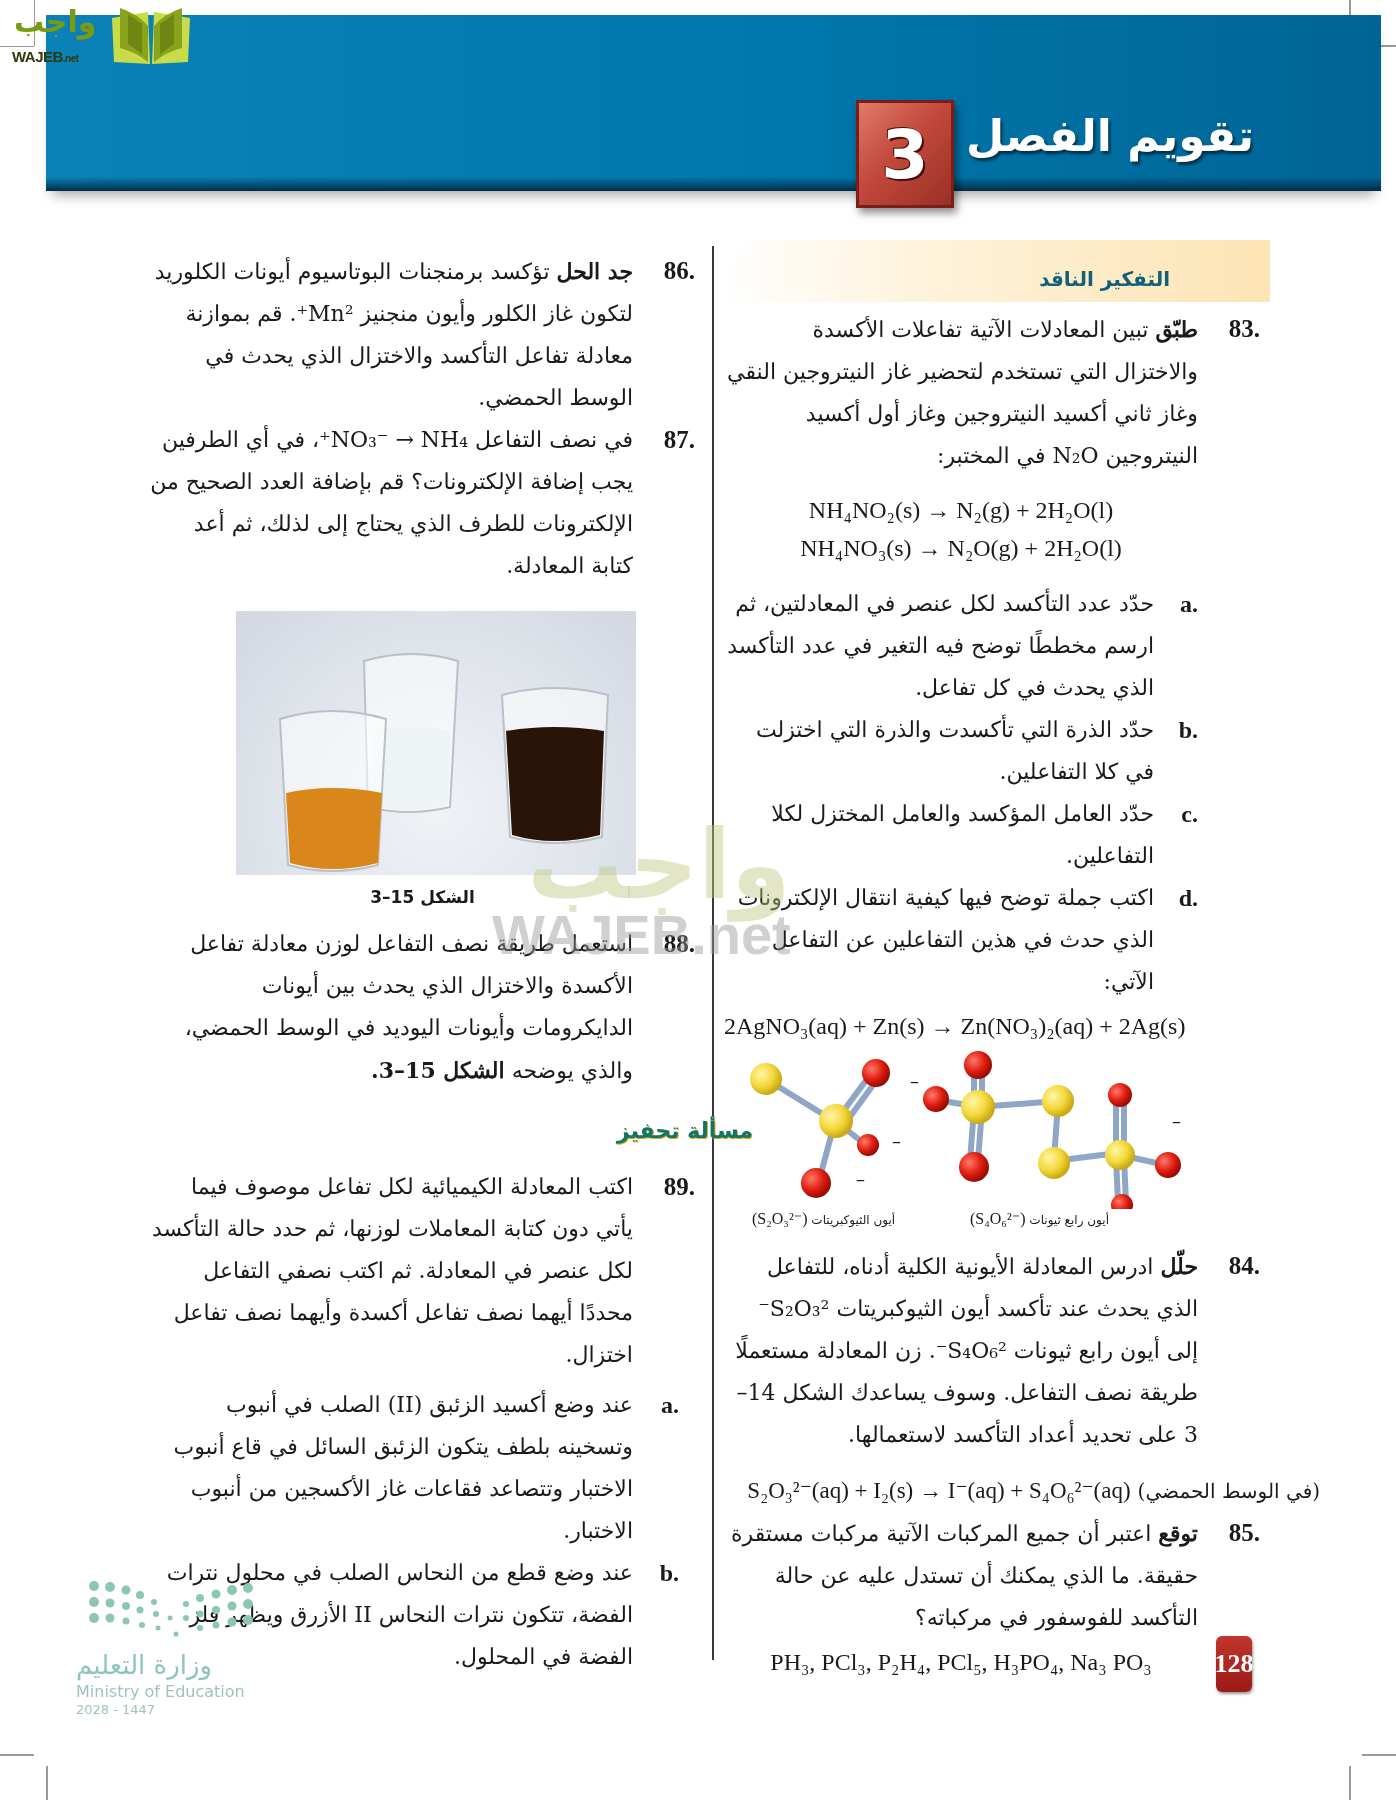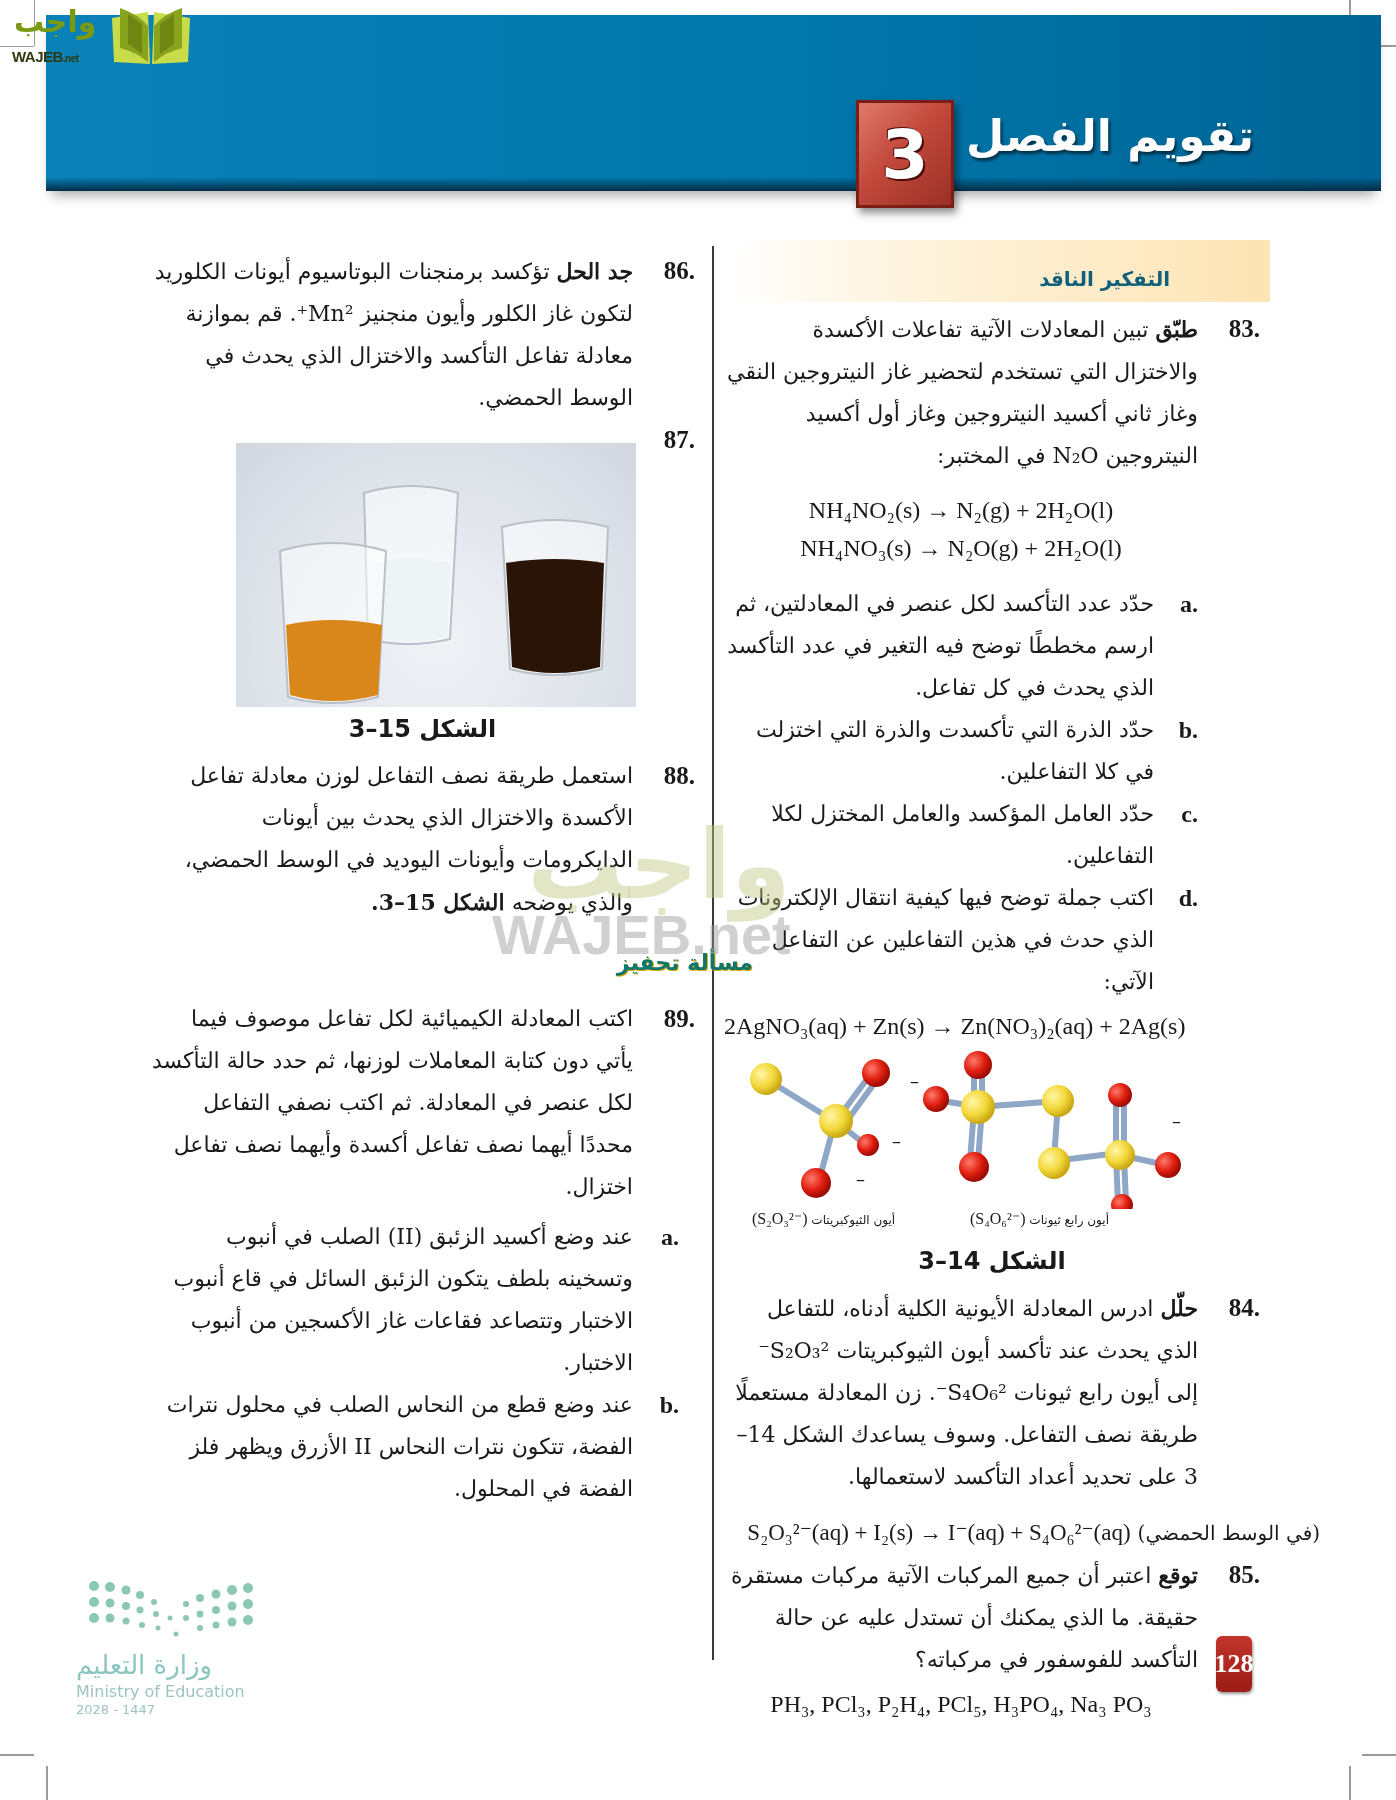--- a/index.html
+++ b/index.html
@@ -62,21 +62,21 @@
   .q-num { position: absolute; right: 0; top: 0; font-weight: bold; font-family: "Liberation Serif", serif; font-size: 25px; direction: ltr; }
   .q-verb { font-weight: bold; }
   .eq { direction: ltr; text-align: center; font-family: "Liberation Serif", serif; font-size: 24px; line-height: 38px; }
   .chem { font-family: "Liberation Serif", serif; direction: ltr; unicode-bidi: embed; }
   .sub-item { position: relative; padding-right: 44px; margin-right: 0; }
   .sub-letter { position: absolute; right: 0; top: 0; font-weight: bold; font-family: "Liberation Serif", serif; font-size: 24px; direction: ltr; }
 
   .molecules { position: relative; height: 190px; margin-top: 4px; }
   .mol-label { position: absolute; top: 160px; font-family: "DejaVu Sans", sans-serif; font-size: 12px; line-height: 20px; white-space: nowrap; }
   .mol-label .chem { font-size: 16px; }
-  .fig-caption { text-align: center; font-family: "DejaVu Sans", sans-serif; font-weight: bold; font-size: 24px; line-height: 40px; }
+  .fig-caption { text-align: center; font-family: "DejaVu Sans", sans-serif; font-weight: bold; font-size: 17px; line-height: 40px; }
 
   .challenge-title { font-family: "DejaVu Sans", sans-serif; font-weight: bold; font-size: 22px; color: #0f766e; text-shadow: 1px 1px 0 #e0a800; margin: 18px 0 14px; text-align: right; }
 
   .beakers { position: relative; width: 400px; height: 264px; margin: 24px auto 0 0; margin-left: 86px;
     background: radial-gradient(ellipse at 50% 75%, #f0f2f6 0%, #dfe3ea 60%, #d2d7e0 100%); }
   .page-num {
     position: absolute; left: 1216px; top: 1636px; width: 36px; height: 56px; border-radius: 6px;
     background: linear-gradient(180deg, #c2352c 0%, #9a1b16 100%); box-shadow: 1px 2px 3px rgba(0,0,0,0.4);
     color: #fff; font-family: "Liberation Serif", serif; font-weight: bold; font-size: 26px;
     display: flex; align-items: center; justify-content: center;
@@ -215,21 +215,20 @@
 
     <div class="mol-label" style="left:28px;">
       <span>أيون الثيوكبريتات</span>
       <span class="chem">(S₂O₃²⁻)</span>
     </div>
     <div class="mol-label" style="left:246px;">
       <span>أيون رابع ثيونات</span>
       <span class="chem">(S₄O₆²⁻)</span>
     </div>
   </div>
-  <div class="fig-caption" style="margin-top:2px;">الشكل 14–3</div>
 
   <div class="q" style="margin-top:6px;">
     <span class="q-num">84.</span>
     <span class="q-verb">حلّل</span>
     <span>ادرس المعادلة الأيونية الكلية أدناه، للتفاعل الذي يحدث عند تأكسد أيون الثيوكبريتات S₂O₃²⁻ إلى أيون رابع ثيونات S₄O₆²⁻. زن المعادلة مستعملًا طريقة نصف التفاعل. وسوف يساعدك الشكل 14–3 على تحديد أعداد التأكسد لاستعمالها.</span>
   </div>
   <div style="margin-right:-60px;margin-top:14px;white-space:nowrap;">
     <span style="font-size:20px;">(في الوسط الحمضي)</span>
     <span class="chem" style="font-size:23px;">S₂O₃²⁻(aq) + I₂(s) → I⁻(aq) + S₄O₆²⁻(aq)</span>
   </div>
@@ -243,20 +242,21 @@
 </div>
 
 <div class="col col-left">
   <div class="q">
     <span class="q-num">86.</span>
     <span class="q-verb">جد الحل</span>
     <span>تؤكسد برمنجنات البوتاسيوم أيونات الكلوريد لتكون غاز الكلور وأيون منجنيز Mn²⁺. قم بموازنة معادلة تفاعل التأكسد والاختزال الذي يحدث في الوسط الحمضي.</span>
   </div>
   <div class="q">
     <span class="q-num">87.</span>
+    <span>في نصف التفاعل NO₃⁻ → NH₄⁺، في أي الطرفين يجب إضافة الإلكترونات؟ قم بإضافة العدد الصحيح من الإلكترونات للطرف الذي يحتاج إلى لذلك، ثم أعد كتابة المعادلة.</span>
   </div>
 
   <div class="beakers">
     <svg width="400" height="264" viewBox="0 0 400 264">
 
       <path d="M128 50 Q176 36 222 50 L214 196 Q172 206 132 196 Z" fill="rgba(255,255,255,0.55)" stroke="#b9c0c8" stroke-width="2"></path>
       <path d="M134 120 Q172 112 214 120 L212 194 Q172 204 134 194 Z" fill="#eef3f6"></path>
 
       <path d="M44 108 Q96 92 150 108 L142 254 Q96 266 52 254 Z" fill="rgba(255,255,255,0.55)" stroke="#b9c0c8" stroke-width="2"></path>
       <path d="M50 182 Q96 172 146 182 L142 252 Q96 264 54 252 Z" fill="#d9871a"></path>

